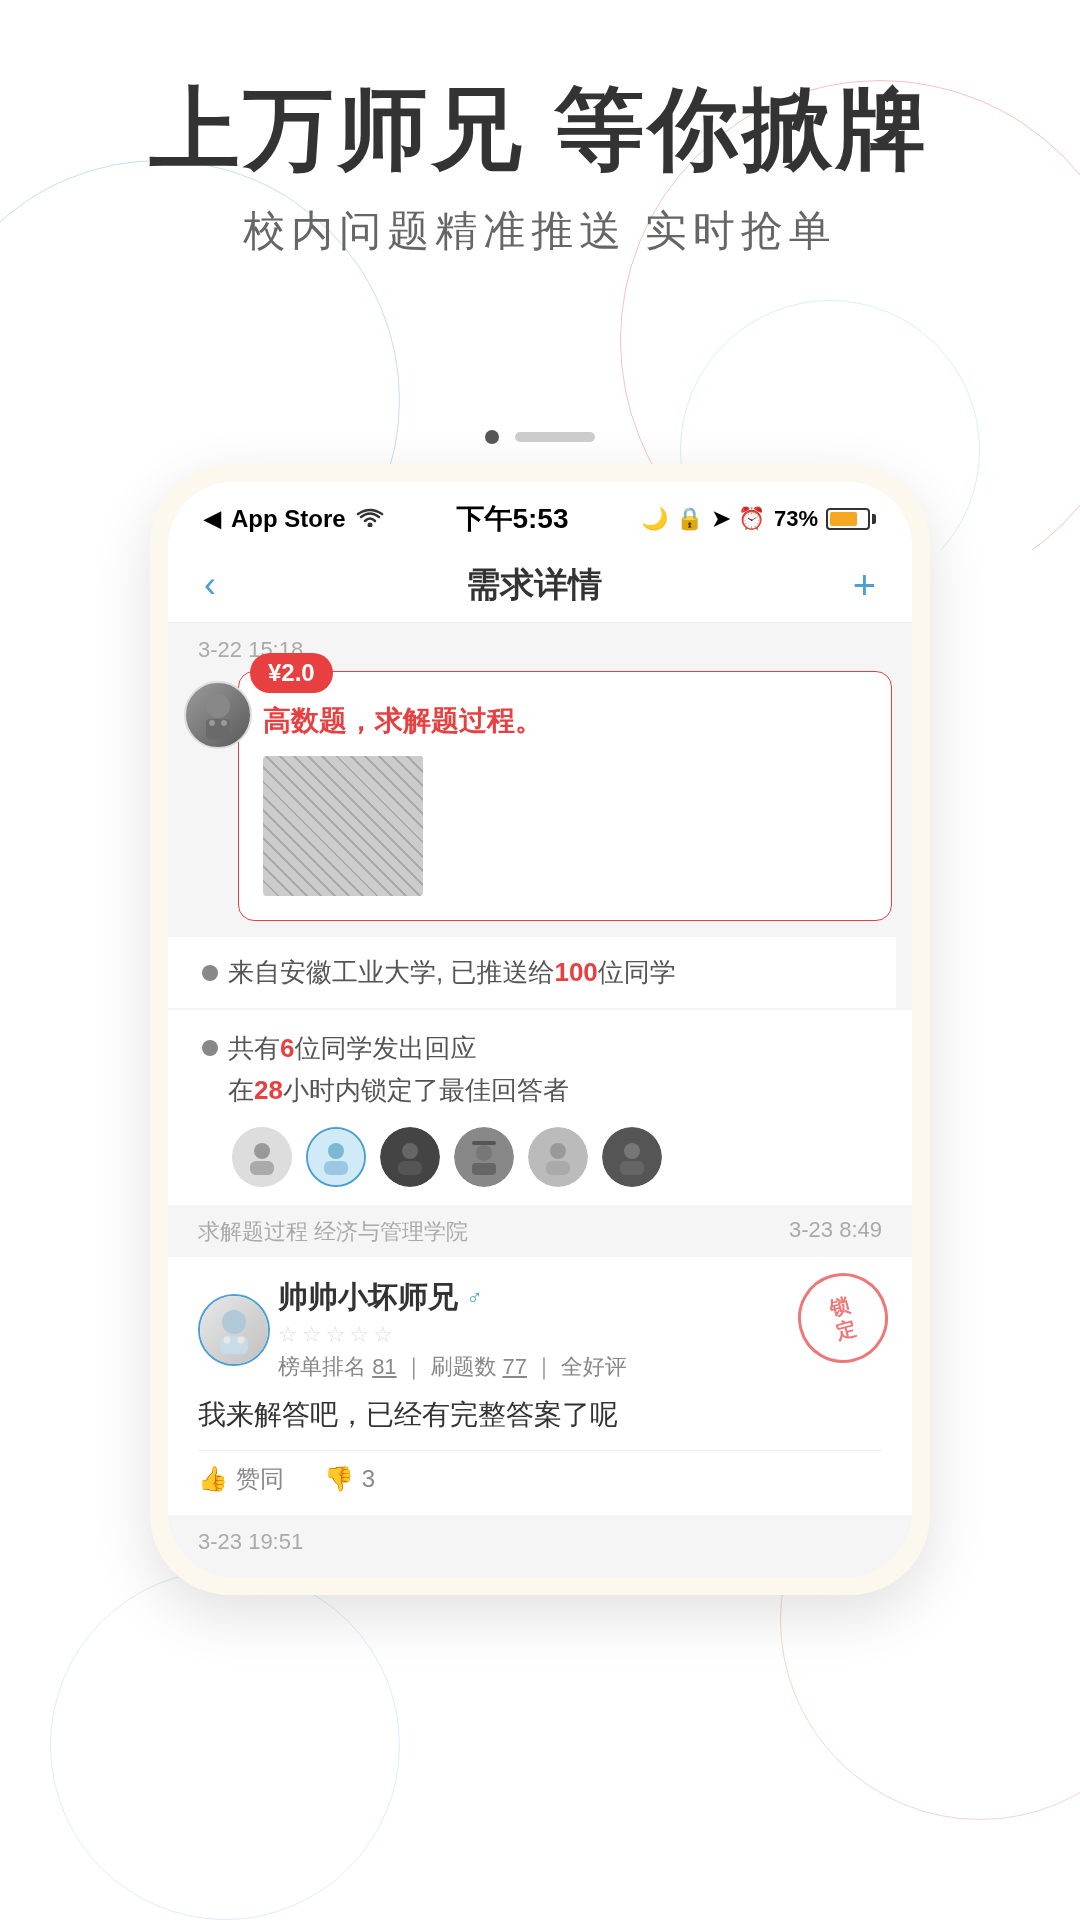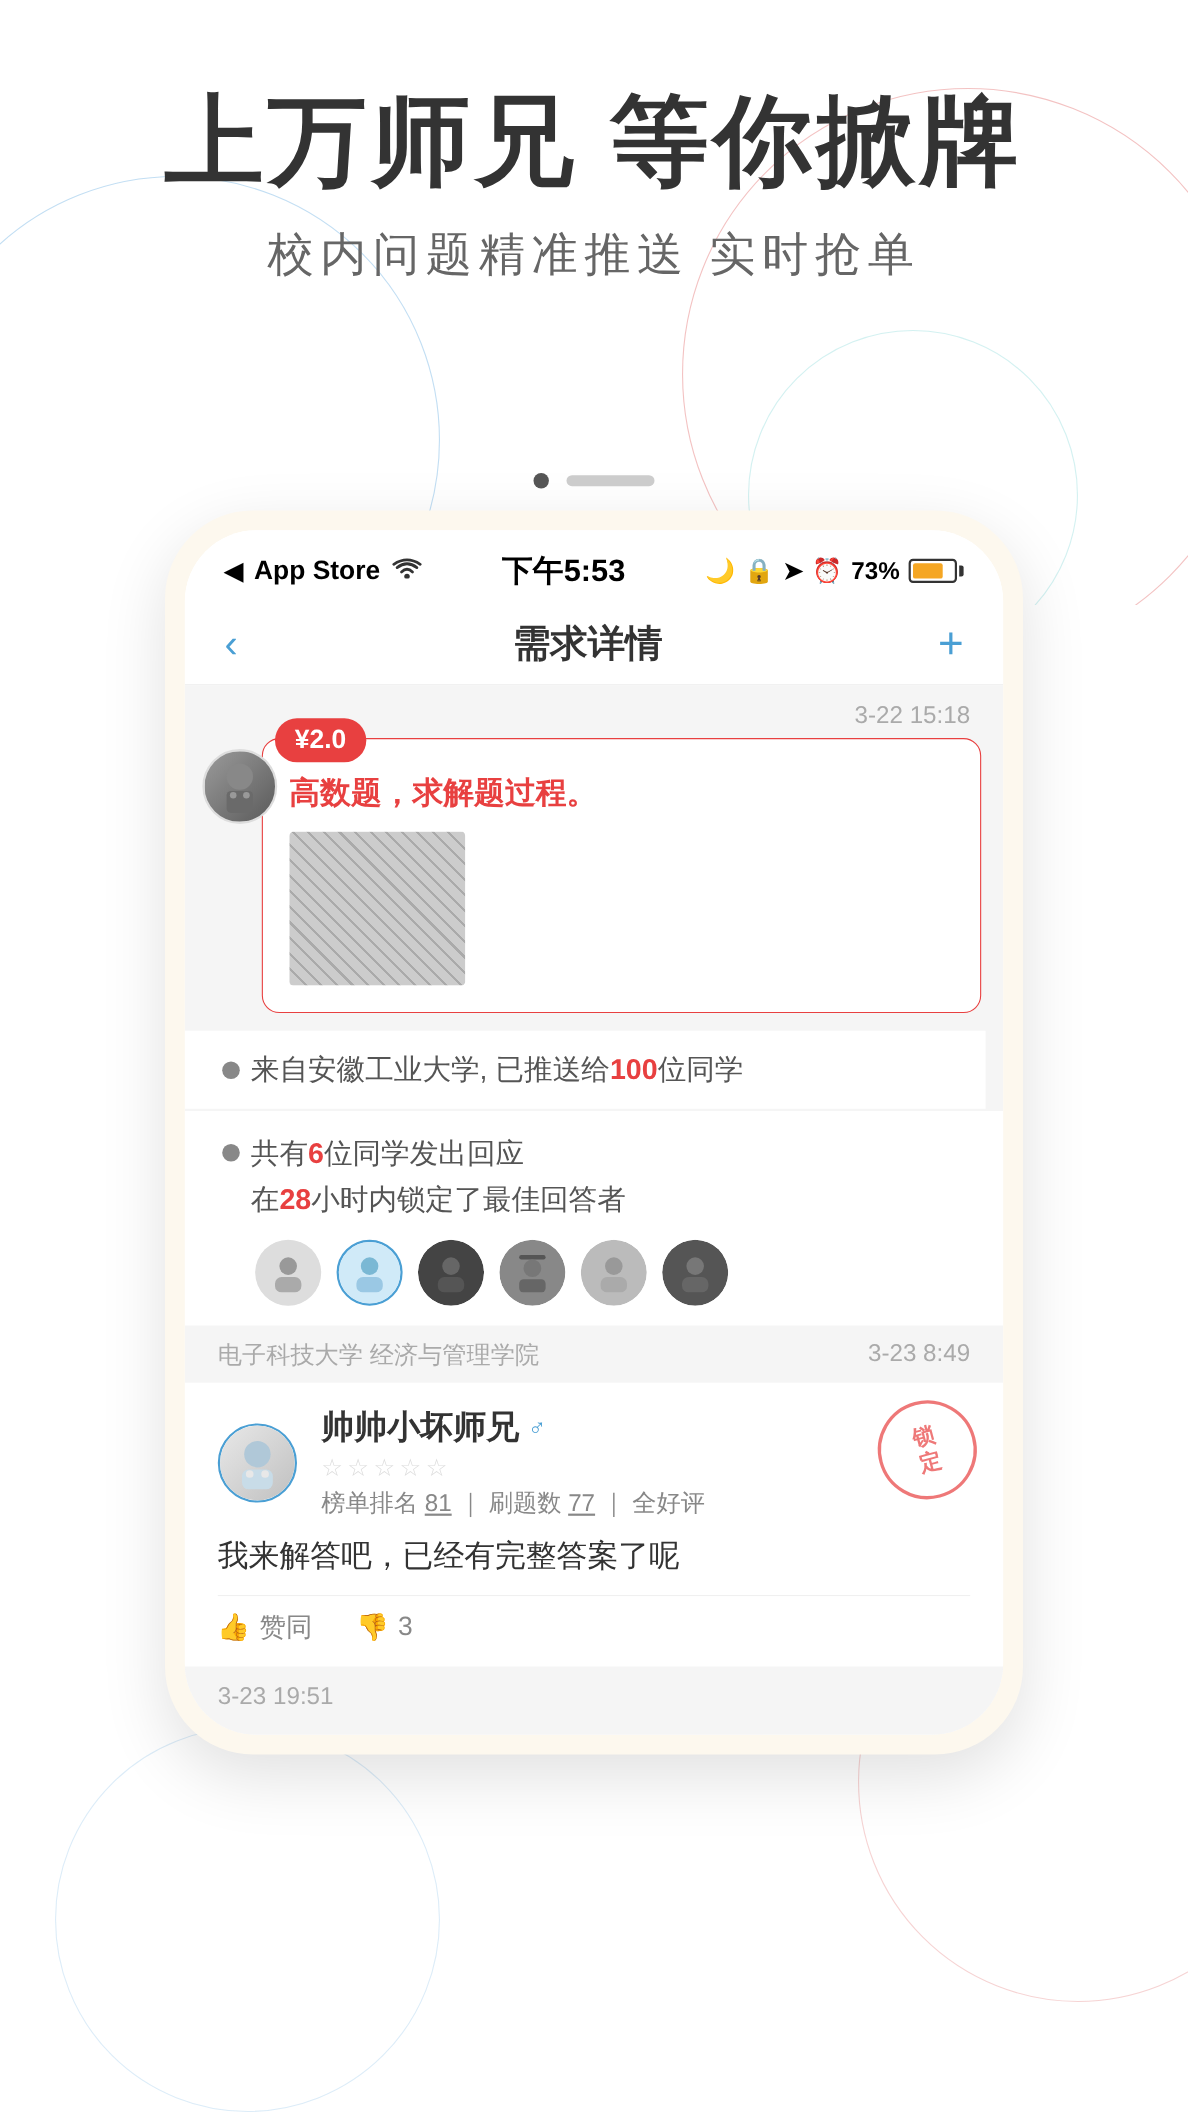--- a/index.html
+++ b/index.html
@@ -211,21 +211,20 @@
     }
 
     
     .content-area {
       background: #f5f5f5;
       padding: 0;
     }
 
     
     .timestamp {
-      text-align: right;
       font-size: 22px;
       color: #aaa;
       padding: 14px 30px 8px;
       background: #f5f5f5;
     }
 
     
     .avatars-row {
       display: flex;
       gap: 14px;
@@ -260,21 +259,21 @@
 
     
     .answer-card {
       background: #fff;
       padding: 20px 30px;
       position: relative;
     }
     .answer-user-row {
       display: flex;
       align-items: center;
-      gap: 22px;
+      gap: 8px;
       margin-bottom: 10px;
     }
     .answer-avatar {
       width: 72px; height: 72px;
       border-radius: 50%;
       overflow: hidden;
       border: 2px solid #4a9fd4;
       flex-shrink: 0;
     }
     .answer-avatar-inner {
@@ -512,21 +511,21 @@
                 <svg width="36" height="36" viewBox="0 0 36 36">
                     <circle cx="18" cy="12" r="8" fill="#777"></circle>
                     <rect x="6" y="22" width="24" height="14" rx="6" fill="#666"></rect>
                   </svg>
               </div>
             </div>
           </div>
         </div>
 
         <div class="section-header">
-          <span>电子科技大学  经济与管理学院</span>
+          <span>求解题过程  经济与管理学院</span>
           <span>3-23 8:49</span>
         </div>
 
         <div class="answer-card">
           <div class="answer-user-row">
             <div class="answer-avatar">
               <div class="answer-avatar-inner">
                 <svg width="44" height="48" viewBox="0 0 44 48">
                   <circle cx="22" cy="16" r="12" fill="#b0c8d8"></circle>
                   <rect x="8" y="30" width="28" height="18" rx="6" fill="#c8dce8"></rect>

